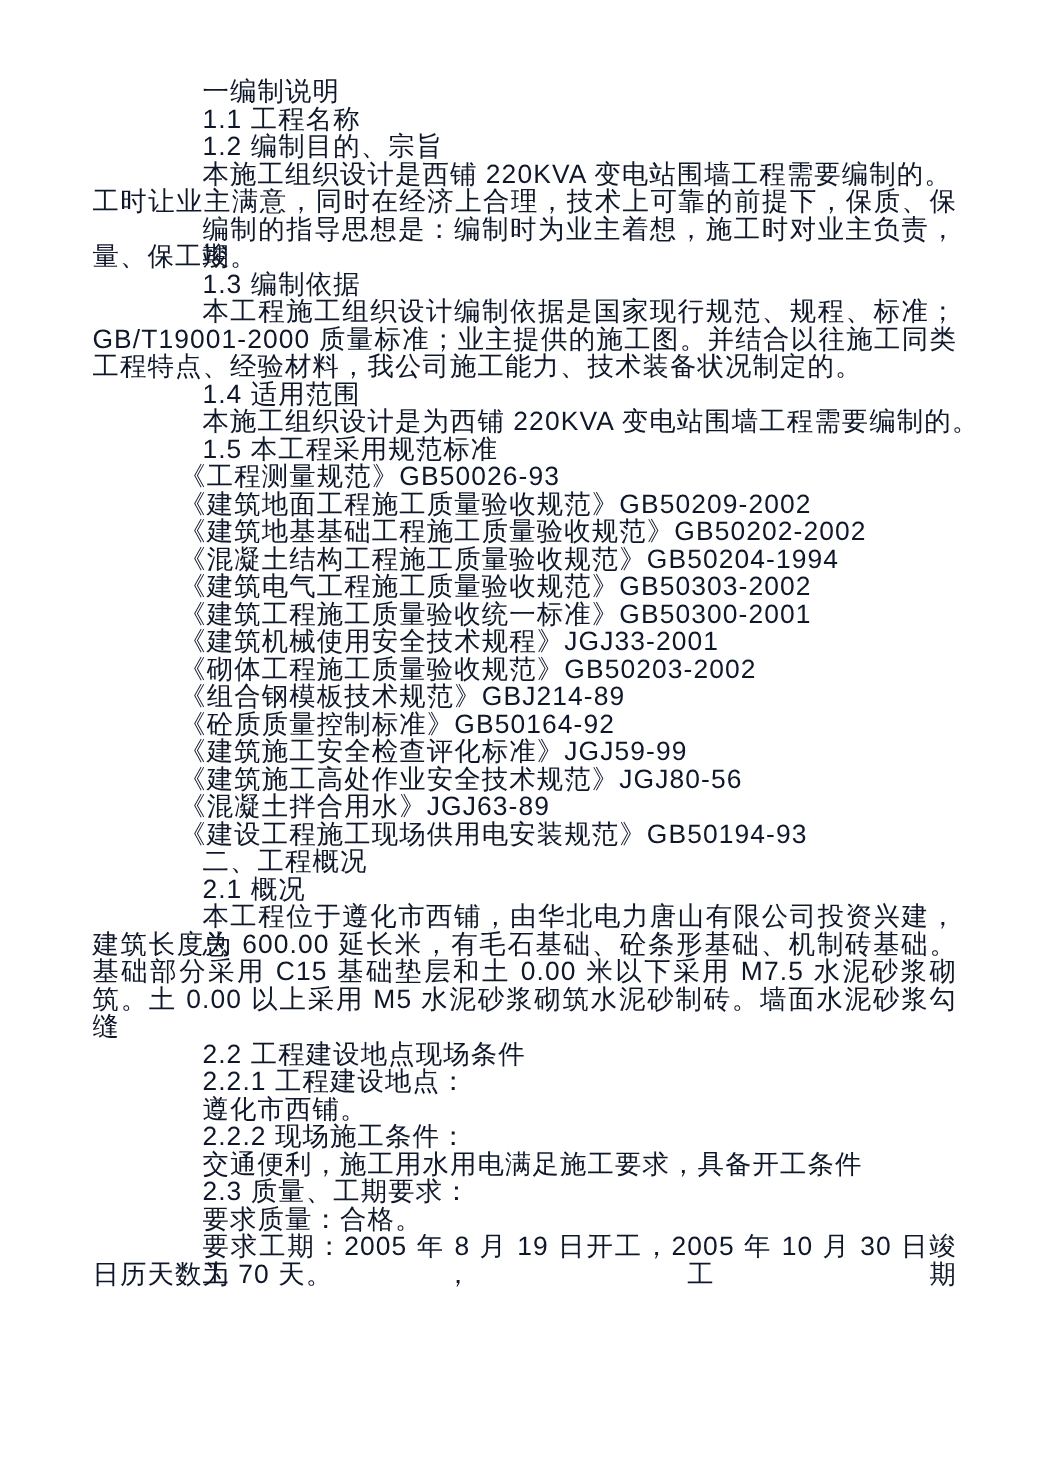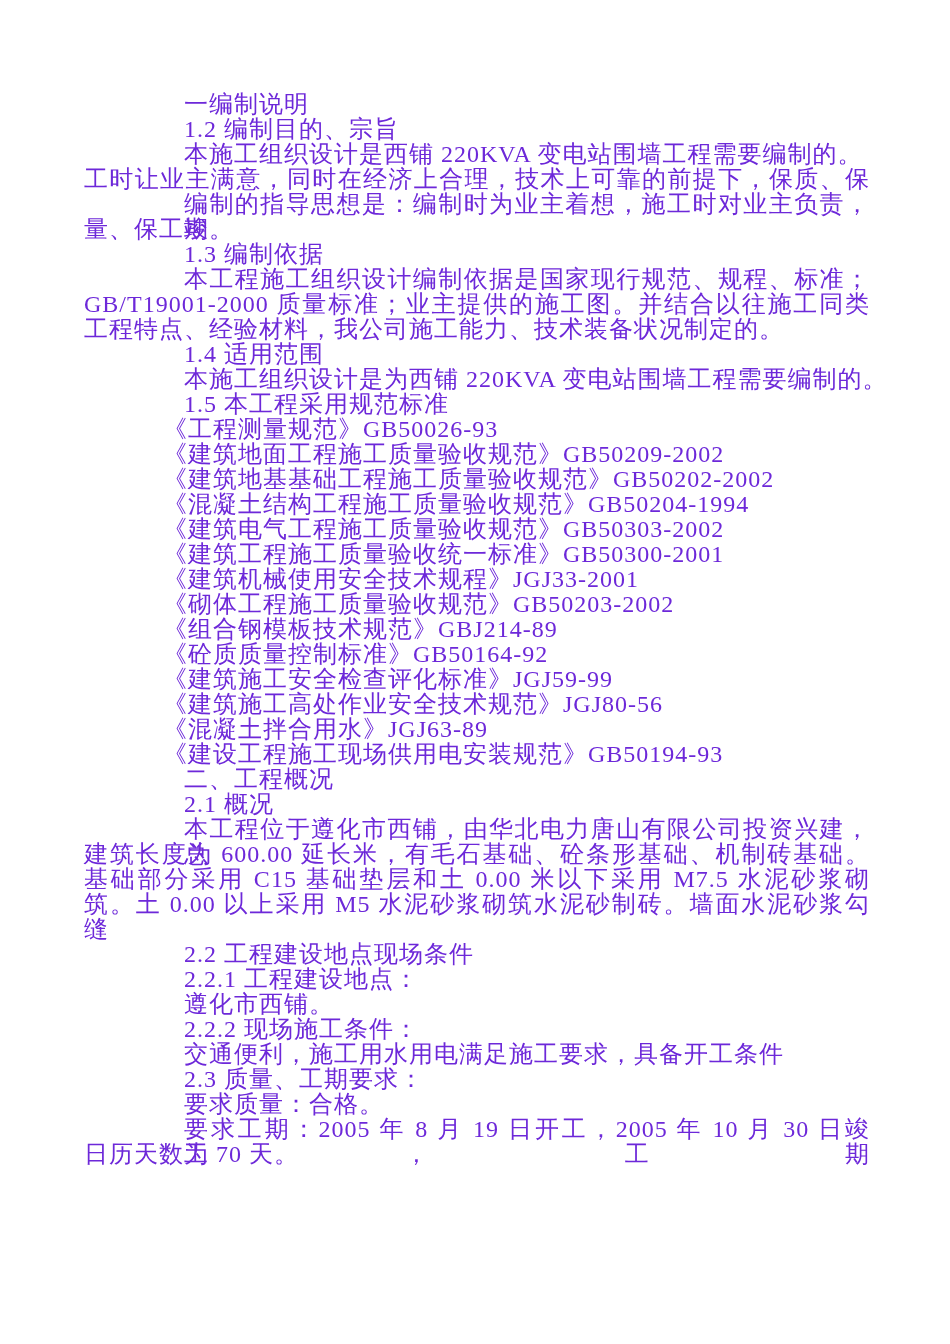--- a/index.html
+++ b/index.html
@@ -12,45 +12,46 @@
   .page {
     position: relative;
     width: 950px;
     height: 1344px;
     background: #ffffff;
   }
   .content {
     box-sizing: border-box;
     width: 950px;
     height: 1344px;
-    padding: 92px 80px 0 84px;
-    font-family: Liberation Serif, serif;
+    padding: 71px 80px 0 84px;
+    font-family: Liberation Sans, sans-serif;
     font-size: 24px;
     line-height: 25px;
-    color: #6d28d9;
+    color: #0f172a;
     letter-spacing: 1px;
   }
   .line {
     height: 25px;
     white-space: nowrap;
   }
   .line.fill {
     white-space: normal;
     text-align: justify;
     text-align-last: justify;
   }
   .ind-p { padding-left: 100px; }
   .ind-b { padding-left: 79px; }
 </style>
 </head>
 <body>
 
 <div class="page">
   <div class="content">
       <div class="line ind-p">一编制说明</div>
+      <div class="line ind-p">1.1 工程名称</div>
       <div class="line ind-p">1.2 编制目的、宗旨</div>
       <div class="line ind-p">本施工组织设计是西铺 220KVA 变电站围墙工程需要编制的。</div>
       <div class="line fill">工时让业主满意，同时在经济上合理，技术上可靠的前提下，保质、保</div>
       <div class="line ind-p fill">编制的指导思想是：编制时为业主着想，施工时对业主负责，竣</div>
       <div class="line">量、保工期。</div>
       <div class="line ind-p">1.3 编制依据</div>
       <div class="line ind-p fill">本工程施工组织设计编制依据是国家现行规范、规程、标准；</div>
       <div class="line fill">GB/T19001-2000 质量标准；业主提供的施工图。并结合以往施工同类</div>
       <div class="line">工程特点、经验材料，我公司施工能力、技术装备状况制定的。</div>
       <div class="line ind-p">1.4 适用范围</div>

